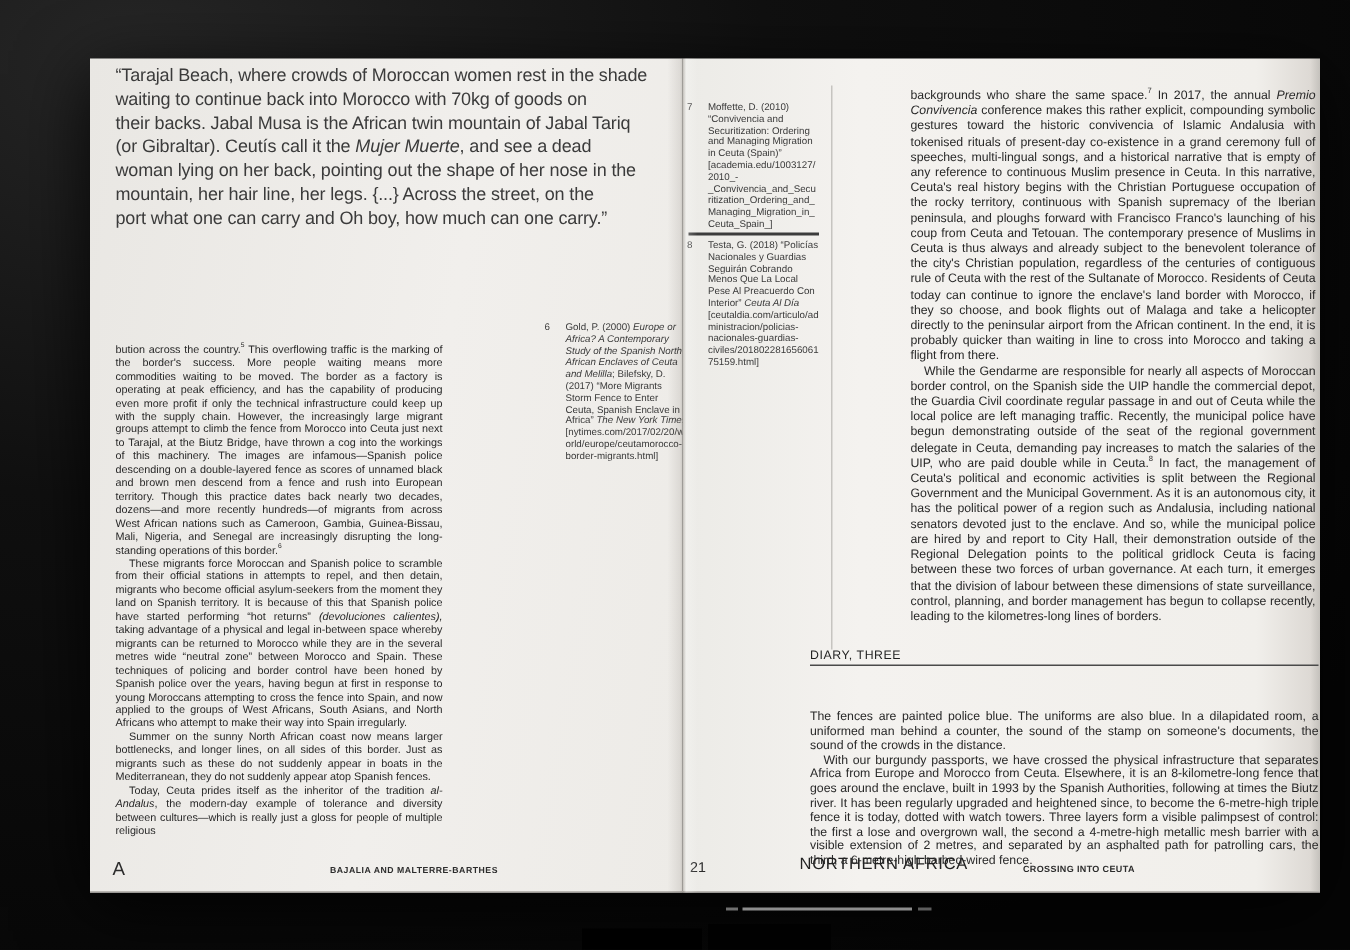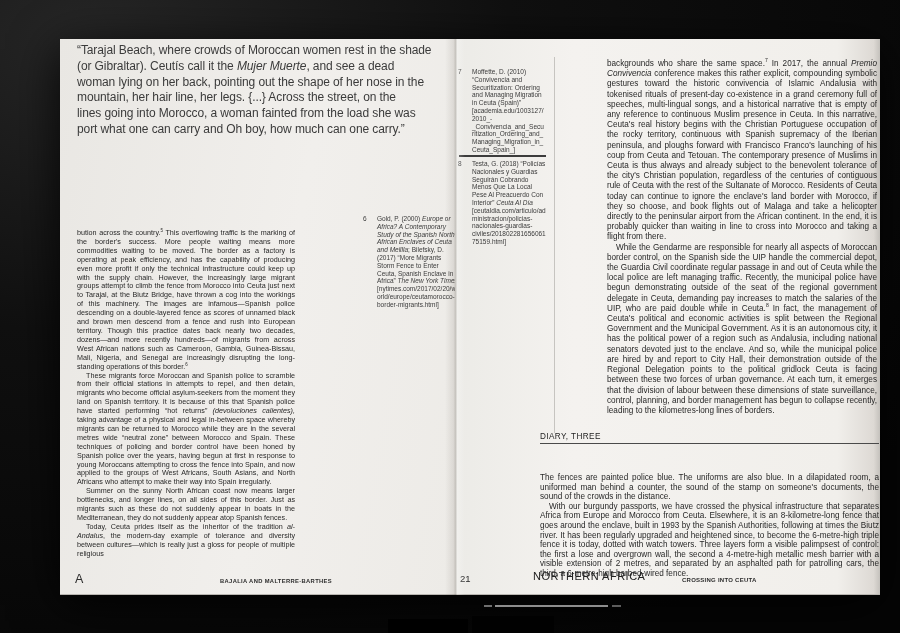--- a/index.html
+++ b/index.html
@@ -87,24 +87,25 @@
 </style>
 </head>
 <body>
 
 <div id="stage">
   <div class="spread">
 
     <div class="page left">
       <div class="quote">
           <p class="qline"><span>“Tarajal Beach, where crowds of Moroccan women rest in the shade</span></p>
+          <p class="qline"><span>waiting to continue back into Morocco with 70kg of goods on</span></p>
+          <p class="qline"><span>their backs. Jabal Musa is the African twin mountain of Jabal Tariq</span></p>
           <p class="qline"><span>(or Gibraltar). Ceutís call it the </span><span class="it">Mujer Muerte</span><span>, and see a dead</span></p>
           <p class="qline"><span>woman lying on her back, pointing out the shape of her nose in the</span></p>
           <p class="qline"><span>mountain, her hair line, her legs. {...} Across the street, on the</span></p>
-          <p class="qline"><span>lines going into Morocco, a woman fainted from the load she was</span></p>
           <p class="qline"><span>port what one can carry and Oh boy, how much can one carry.”</span></p>
         </div>
       <div class="body-left">
           <p><span>bution across the country.</span><sup>5</sup><span> This overflowing traffic is the marking of the border's success. More people waiting means more commodities waiting to be moved. The border as a factory is operating at peak efficiency, and has the capability of producing even more profit if only the technical infrastructure could keep up with the supply chain. However, the increasingly large migrant groups attempt to climb the fence from Morocco into Ceuta just next to Tarajal, at the Biutz Bridge, have thrown a cog into the workings of this machinery. The images are infamous—Spanish police descending on a double-layered fence as scores of unnamed black and brown men descend from a fence and rush into European territory. Though this practice dates back nearly two decades, dozens—and more recently hundreds—of migrants from across West African nations such as Cameroon, Gambia, Guinea-Bissau, Mali, Nigeria, and Senegal are increasingly disrupting the long-standing operations of this border.</span><sup>6</sup></p>
           <p class="ind"><span>These migrants force Moroccan and Spanish police to scramble from their official stations in attempts to repel, and then detain, migrants who become official asylum-seekers from the moment they land on Spanish territory. It is because of this that Spanish police have started performing “hot returns” </span><span class="it">(devoluciones calientes),</span><span> taking advantage of a physical and legal in-between space whereby migrants can be returned to Morocco while they are in the several metres wide “neutral zone” between Morocco and Spain. These techniques of policing and border control have been honed by Spanish police over the years, having begun at first in response to young Moroccans attempting to cross the fence into Spain, and now applied to the groups of West Africans, South Asians, and North Africans who attempt to make their way into Spain irregularly.</span></p>
           <p class="ind"><span>Summer on the sunny North African coast now means larger bottlenecks, and longer lines, on all sides of this border. Just as migrants such as these do not suddenly appear in boats in the Mediterranean, they do not suddenly appear atop Spanish fences.</span></p>
           <p class="ind"><span>Today, Ceuta prides itself as the inheritor of the tradition </span><span class="it">al-Andalus</span><span>, the modern-day example of tolerance and diversity between cultures—which is really just a gloss for people of multiple religious</span></p>
         </div>
       <div class="fn fn-left">
         <span class="fn-num">6</span>

